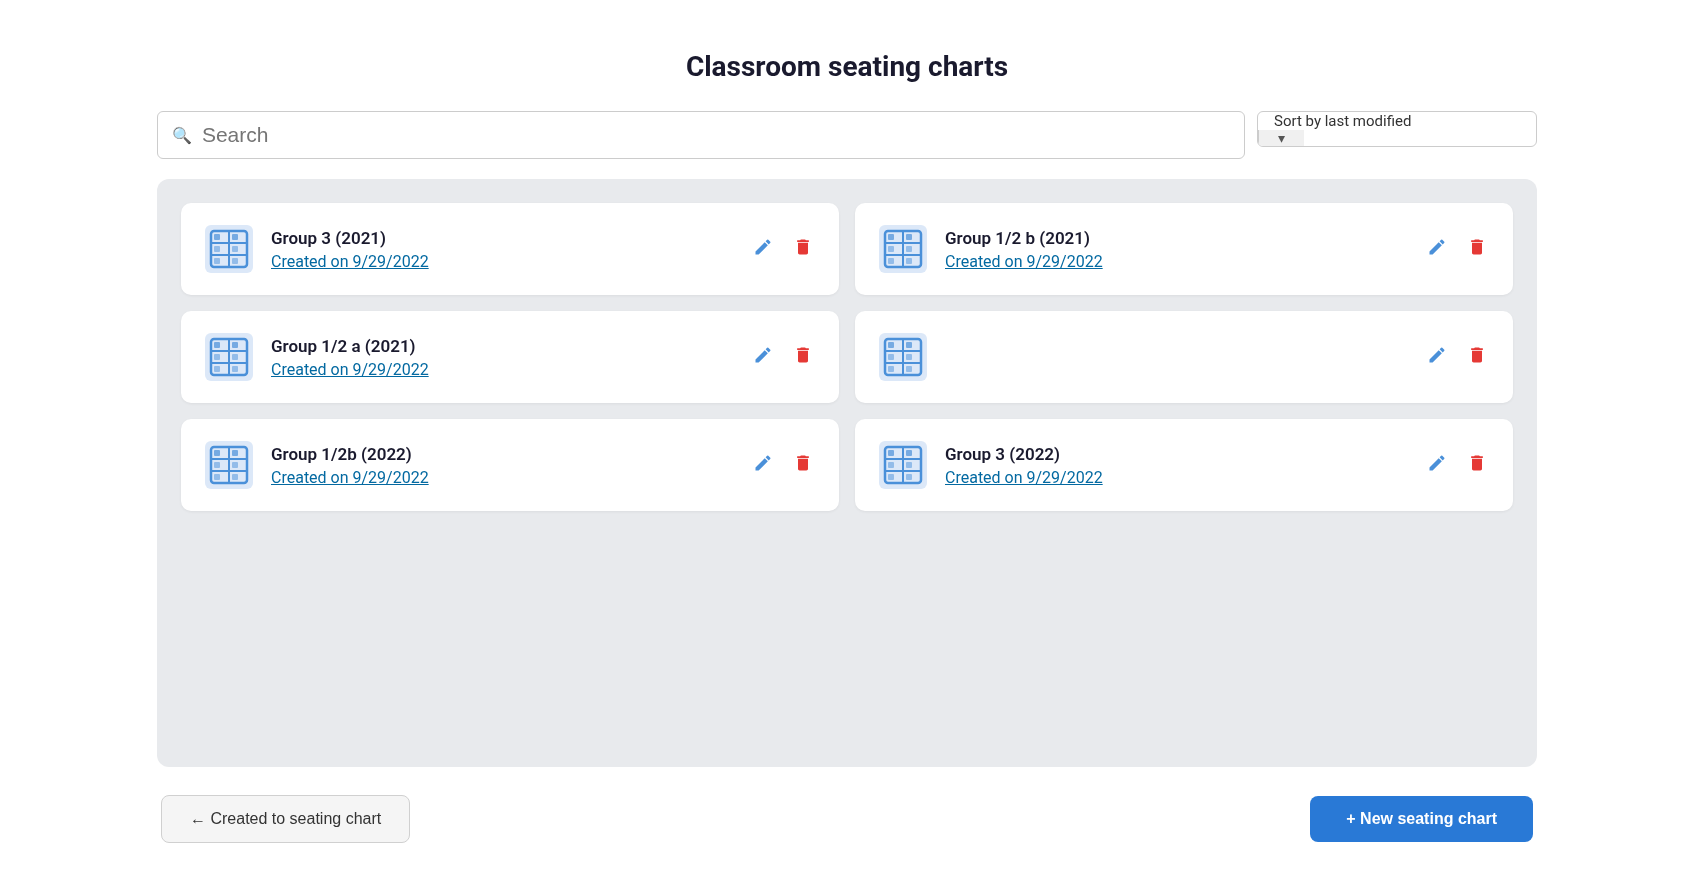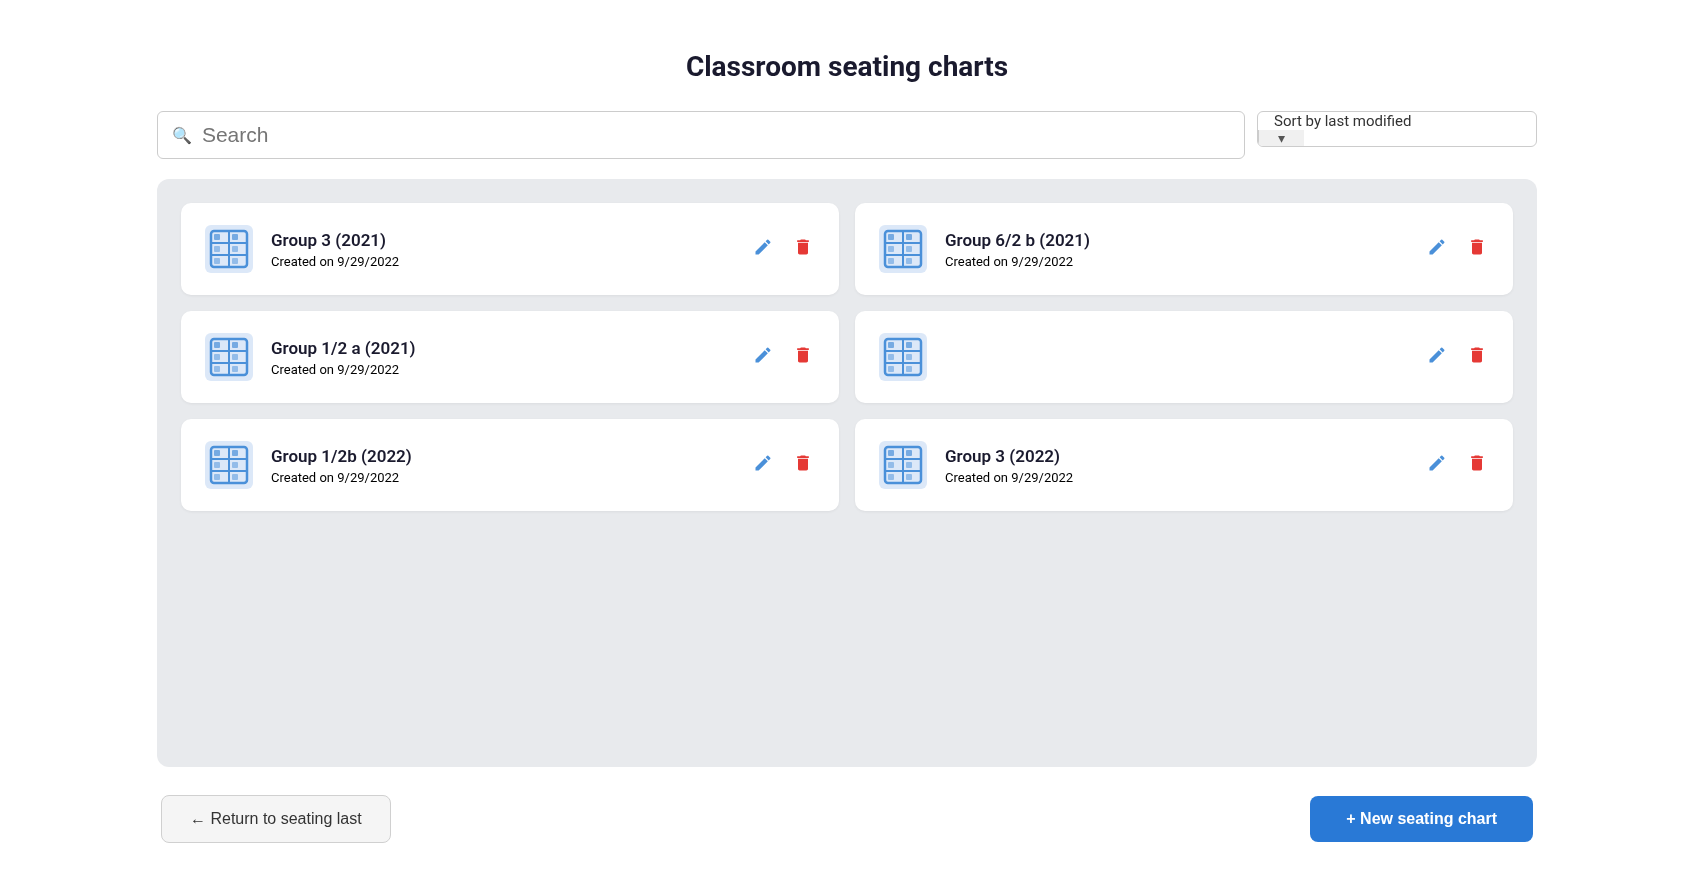--- a/index.html
+++ b/index.html
@@ -115,22 +115,23 @@
     .card-info {
       flex: 1;
     }
     .card-title {
       font-size: 17px;
       font-weight: 600;
       color: #1a1a2e;
       margin-bottom: 4px;
     }
     .card-subtitle {
-      font-size: 13px;
-      color: #000000;
+      font-size: 16px;
+      color: #0369a1;
+      text-decoration: underline;
     }
     .card-actions {
       display: flex;
       align-items: center;
       gap: 12px;
     }
     .btn-edit {
       background: none;
       border: none;
       cursor: pointer;
@@ -268,21 +269,21 @@
 
           <rect x="11" y="11" width="6" height="6" rx="1" fill="#4a90d9" opacity="0.7"></rect>
           <rect x="29" y="11" width="6" height="6" rx="1" fill="#4a90d9" opacity="0.7"></rect>
           <rect x="11" y="23" width="6" height="6" rx="1" fill="#4a90d9" opacity="0.5"></rect>
           <rect x="29" y="23" width="6" height="6" rx="1" fill="#4a90d9" opacity="0.5"></rect>
           <rect x="11" y="35" width="6" height="6" rx="1" fill="#4a90d9" opacity="0.5"></rect>
           <rect x="29" y="35" width="6" height="6" rx="1" fill="#4a90d9" opacity="0.5"></rect>
         </svg>
       </div>
       <div class="card-info">
-        <div class="card-title">Group 6/2 b (2021)</div>
+        <div class="card-title">Group 1/2 b (2021)</div>
         <div class="card-subtitle">Created on 9/29/2022</div>
       </div>
       <div class="card-actions">
         <button class="btn-edit" title="Edit">
           <span class="edit-icon-svg">
             <svg width="20" height="20" viewBox="0 0 24 24" fill="none" xmlns="http://www.w3.org/2000/svg">
               <path d="M3 17.25V21h3.75L17.81 9.94l-3.75-3.75L3 17.25zM20.71 7.04a1 1 0 0 0 0-1.41l-2.34-2.34a1 1 0 0 0-1.41 0l-1.83 1.83 3.75 3.75 1.83-1.83z" fill="#4a90d9"></path>
             </svg>
           </span>
         </button>
@@ -458,16 +459,16 @@
               <path d="M6 19c0 1.1.9 2 2 2h8c1.1 0 2-.9 2-2V7H6v12zM19 4h-3.5l-1-1h-5l-1 1H5v2h14V4z" fill="#e53935"></path>
             </svg>
           </span>
         </button>
       </div>
     </div>
     </div>
 </div>
 
 <div class="bottom-bar">
-  <button class="btn-return">← Return to seating last</button>
+  <button class="btn-return">← Created to seating chart</button>
   <div class="spacer"></div>
   <button class="btn-new">+ New seating chart</button>
 </div>
 
 </body></html>

